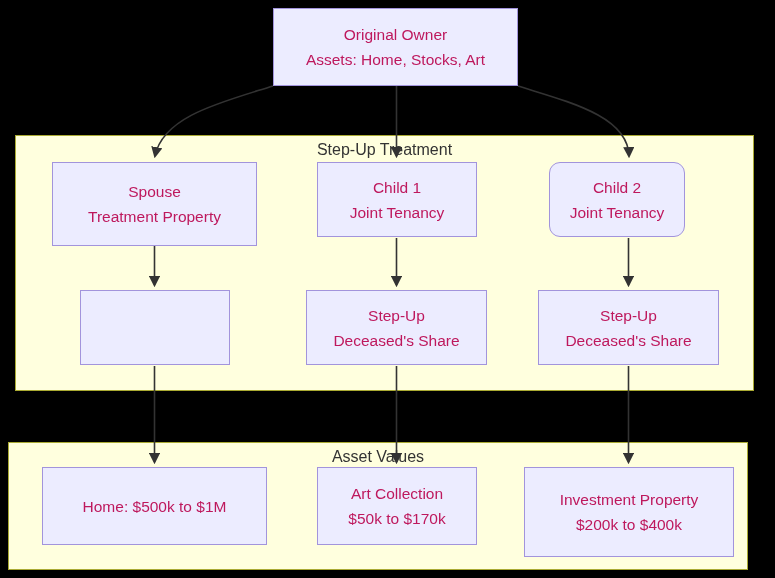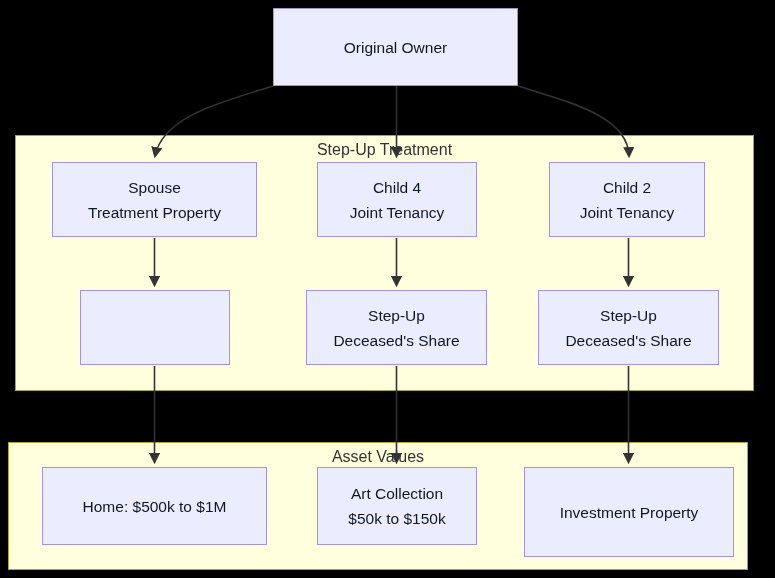--- a/index.html
+++ b/index.html
@@ -35,27 +35,27 @@
     background:#ECECFF;
     border:1.5px solid #A294DC;
     box-sizing:border-box;
     display:flex;
     flex-direction:column;
     align-items:center;
     justify-content:center;
     text-align:center;
     font-size:15.5px;
     line-height:25px;
-    color:#0f172a;
+    color:#be185d;
     z-index:2;
   }
   #node-root      {left:273px;top:8px;  width:245px;height:78px;}
-  #node-spouse    {left:52px; top:162px;width:205px;height:75px;}
+  #node-spouse    {left:52px; top:162px;width:205px;height:84px;}
   #node-child1    {left:317px;top:162px;width:160px;height:75px;}
-  #node-child2    {left:549px;top:162px;width:156px;height:75px;}
+  #node-child2    {left:549px;top:162px;width:136px;height:75px;border-radius:11px;}
   #node-spouse-r  {left:80px; top:290px;width:150px;height:75px;}
   #node-child1-r  {left:306px;top:290px;width:181px;height:75px;}
   #node-child2-r  {left:538px;top:290px;width:181px;height:75px;}
   #node-home      {left:42px; top:467px;width:225px;height:78px;}
   #node-art       {left:317px;top:467px;width:160px;height:78px;}
   #node-invest    {left:524px;top:467px;width:210px;height:90px;}
   .edge{stroke:#333333;stroke-width:1.6;fill:none;}
 </style>
 </head>
 <body>
@@ -81,29 +81,30 @@
     <path class="edge" d="M154.5,238 L154.5,285" marker-end="url(#arrow)"></path>
     <path class="edge" d="M396.5,238 L396.5,285" marker-end="url(#arrow)"></path>
     <path class="edge" d="M628.5,238 L628.5,285" marker-end="url(#arrow)"></path>
     <path class="edge" d="M154.5,366 L154.5,462" marker-end="url(#arrow)"></path>
     <path class="edge" d="M396.5,366 L396.5,462" marker-end="url(#arrow)"></path>
     <path class="edge" d="M628.5,366 L628.5,462" marker-end="url(#arrow)"></path>
   </svg>
 
   <div class="node" id="node-root">
     <span>Original Owner</span>
+    <span>Assets: Home, Stocks, Art</span>
   </div>
 
   <div class="node" id="node-spouse">
     <span>Spouse</span>
     <span>Treatment Property</span>
   </div>
 
   <div class="node" id="node-child1">
-    <span>Child 4</span>
+    <span>Child 1</span>
     <span>Joint Tenancy</span>
   </div>
 
   <div class="node" id="node-child2">
     <span>Child 2</span>
     <span>Joint Tenancy</span>
   </div>
 
   <div class="node" id="node-spouse-r">
   </div>
@@ -117,20 +118,21 @@
     <span>Step-Up</span>
     <span>Deceased's Share</span>
   </div>
 
   <div class="node" id="node-home">
     <span>Home: $500k to $1M</span>
   </div>
 
   <div class="node" id="node-art">
     <span>Art Collection</span>
-    <span>$50k to $150k</span>
+    <span>$50k to $170k</span>
   </div>
 
   <div class="node" id="node-invest">
     <span>Investment Property</span>
+    <span>$200k to $400k</span>
   </div>
 
 </div>
 
 </body></html>

